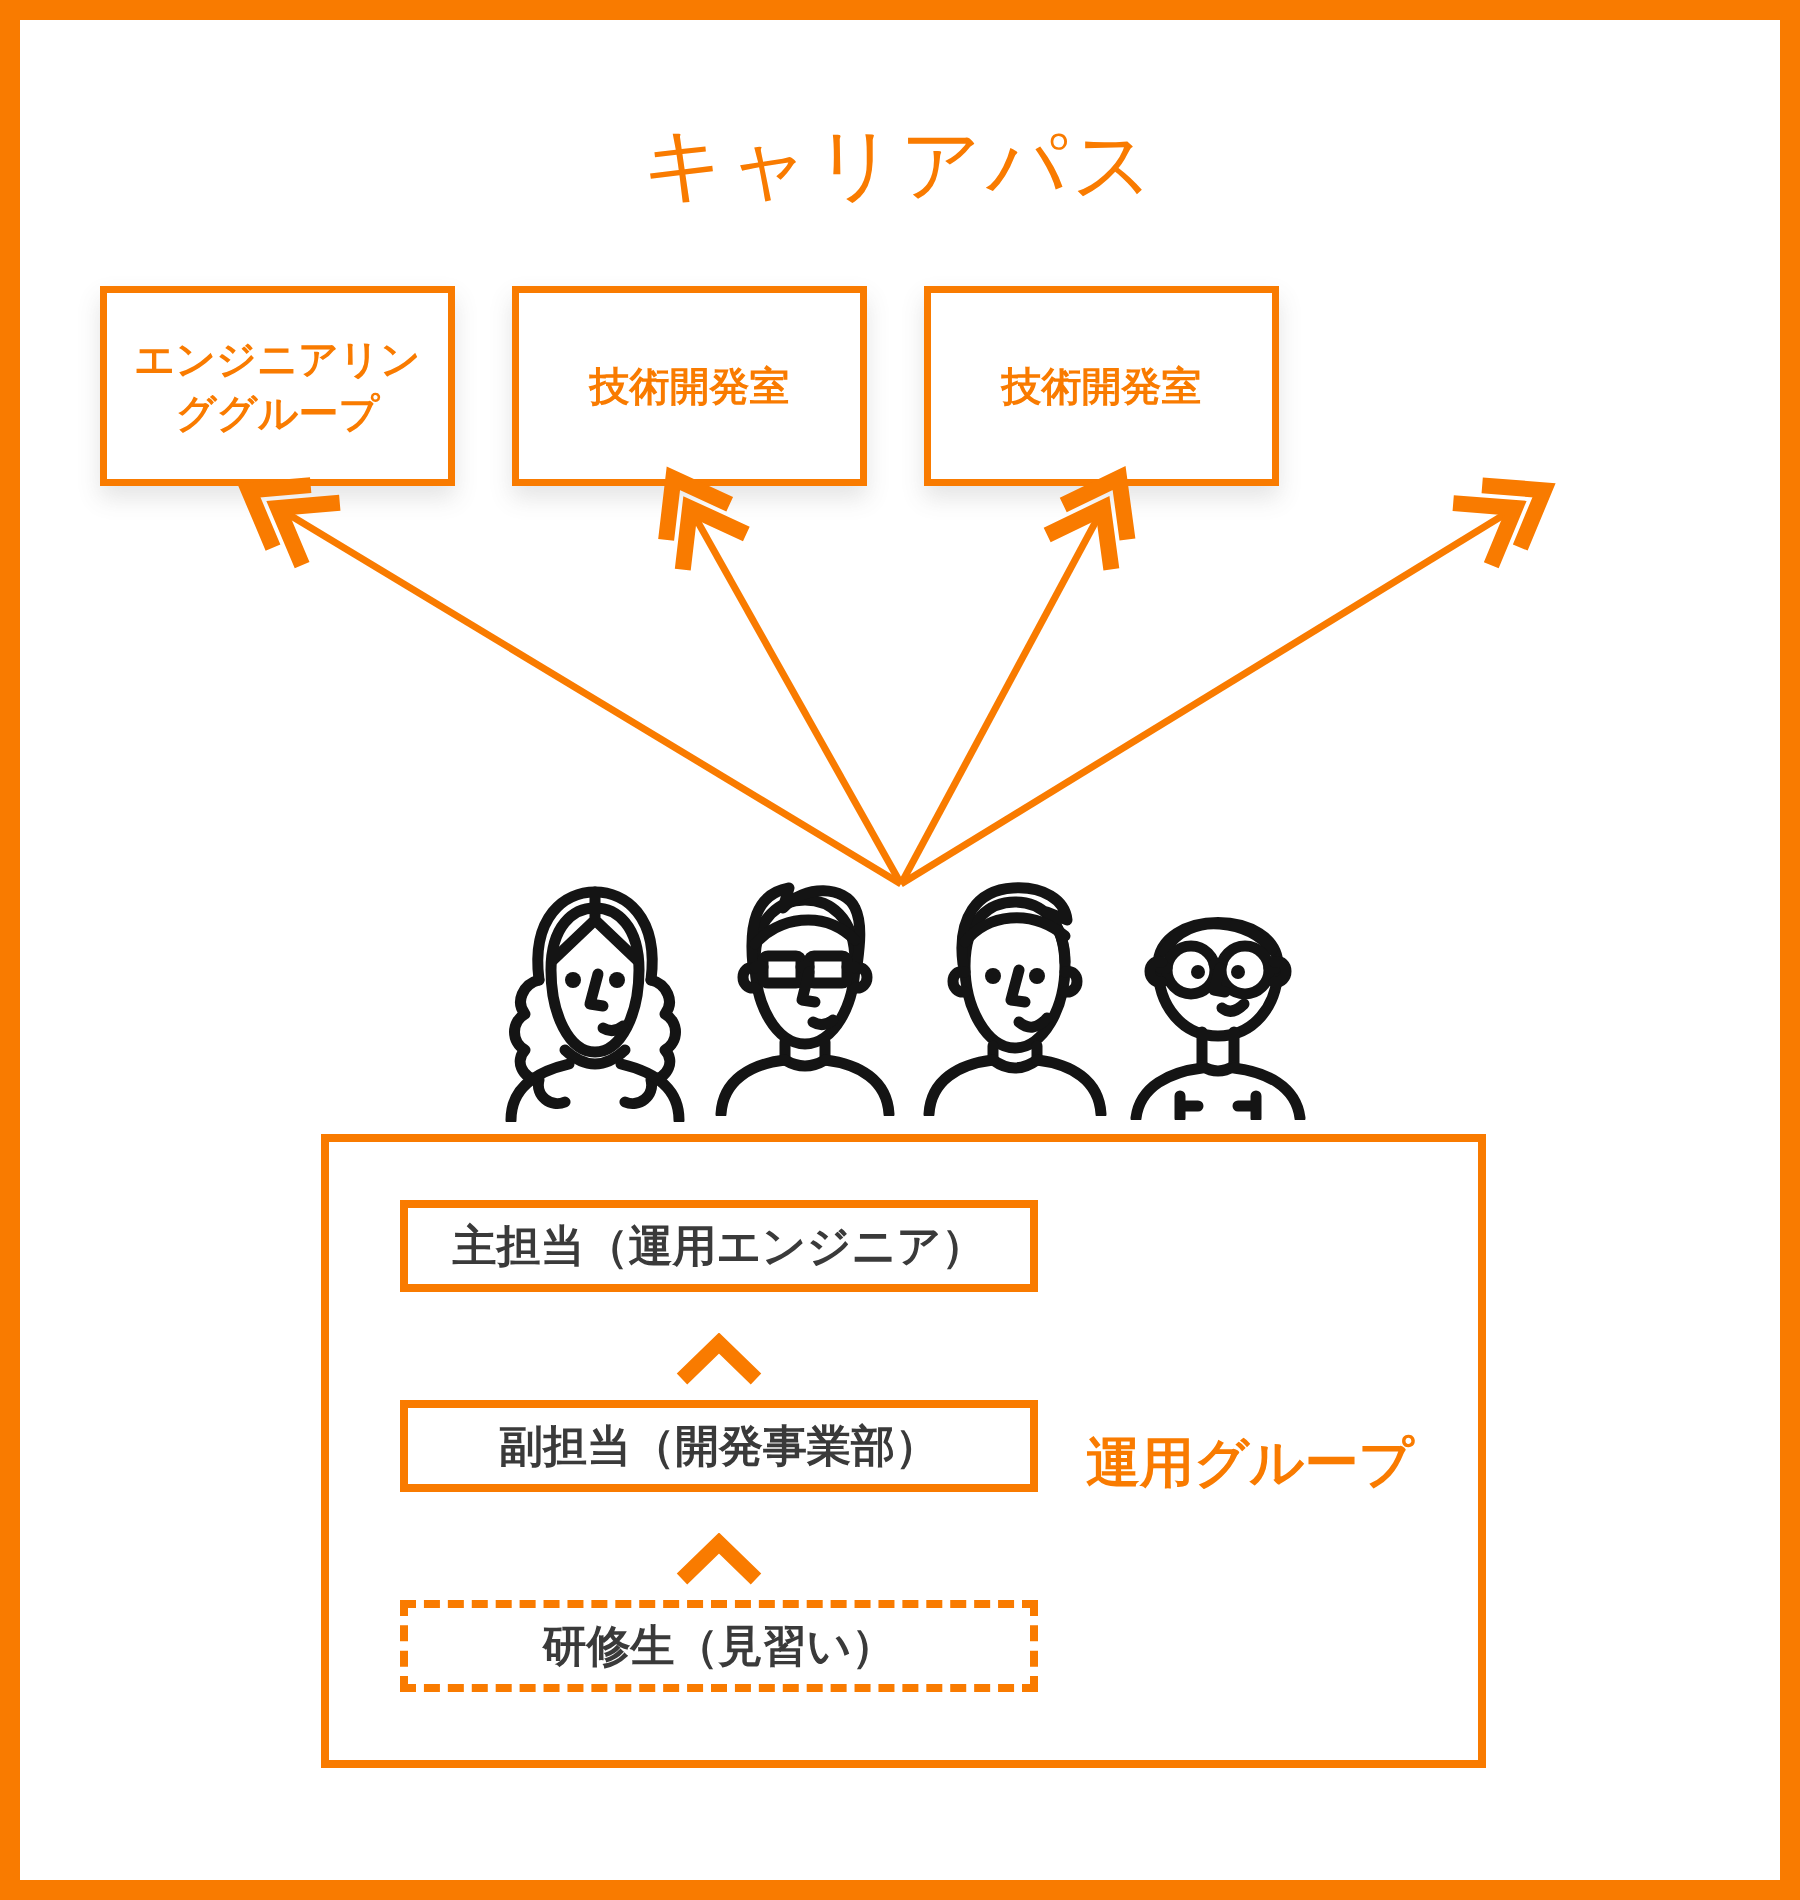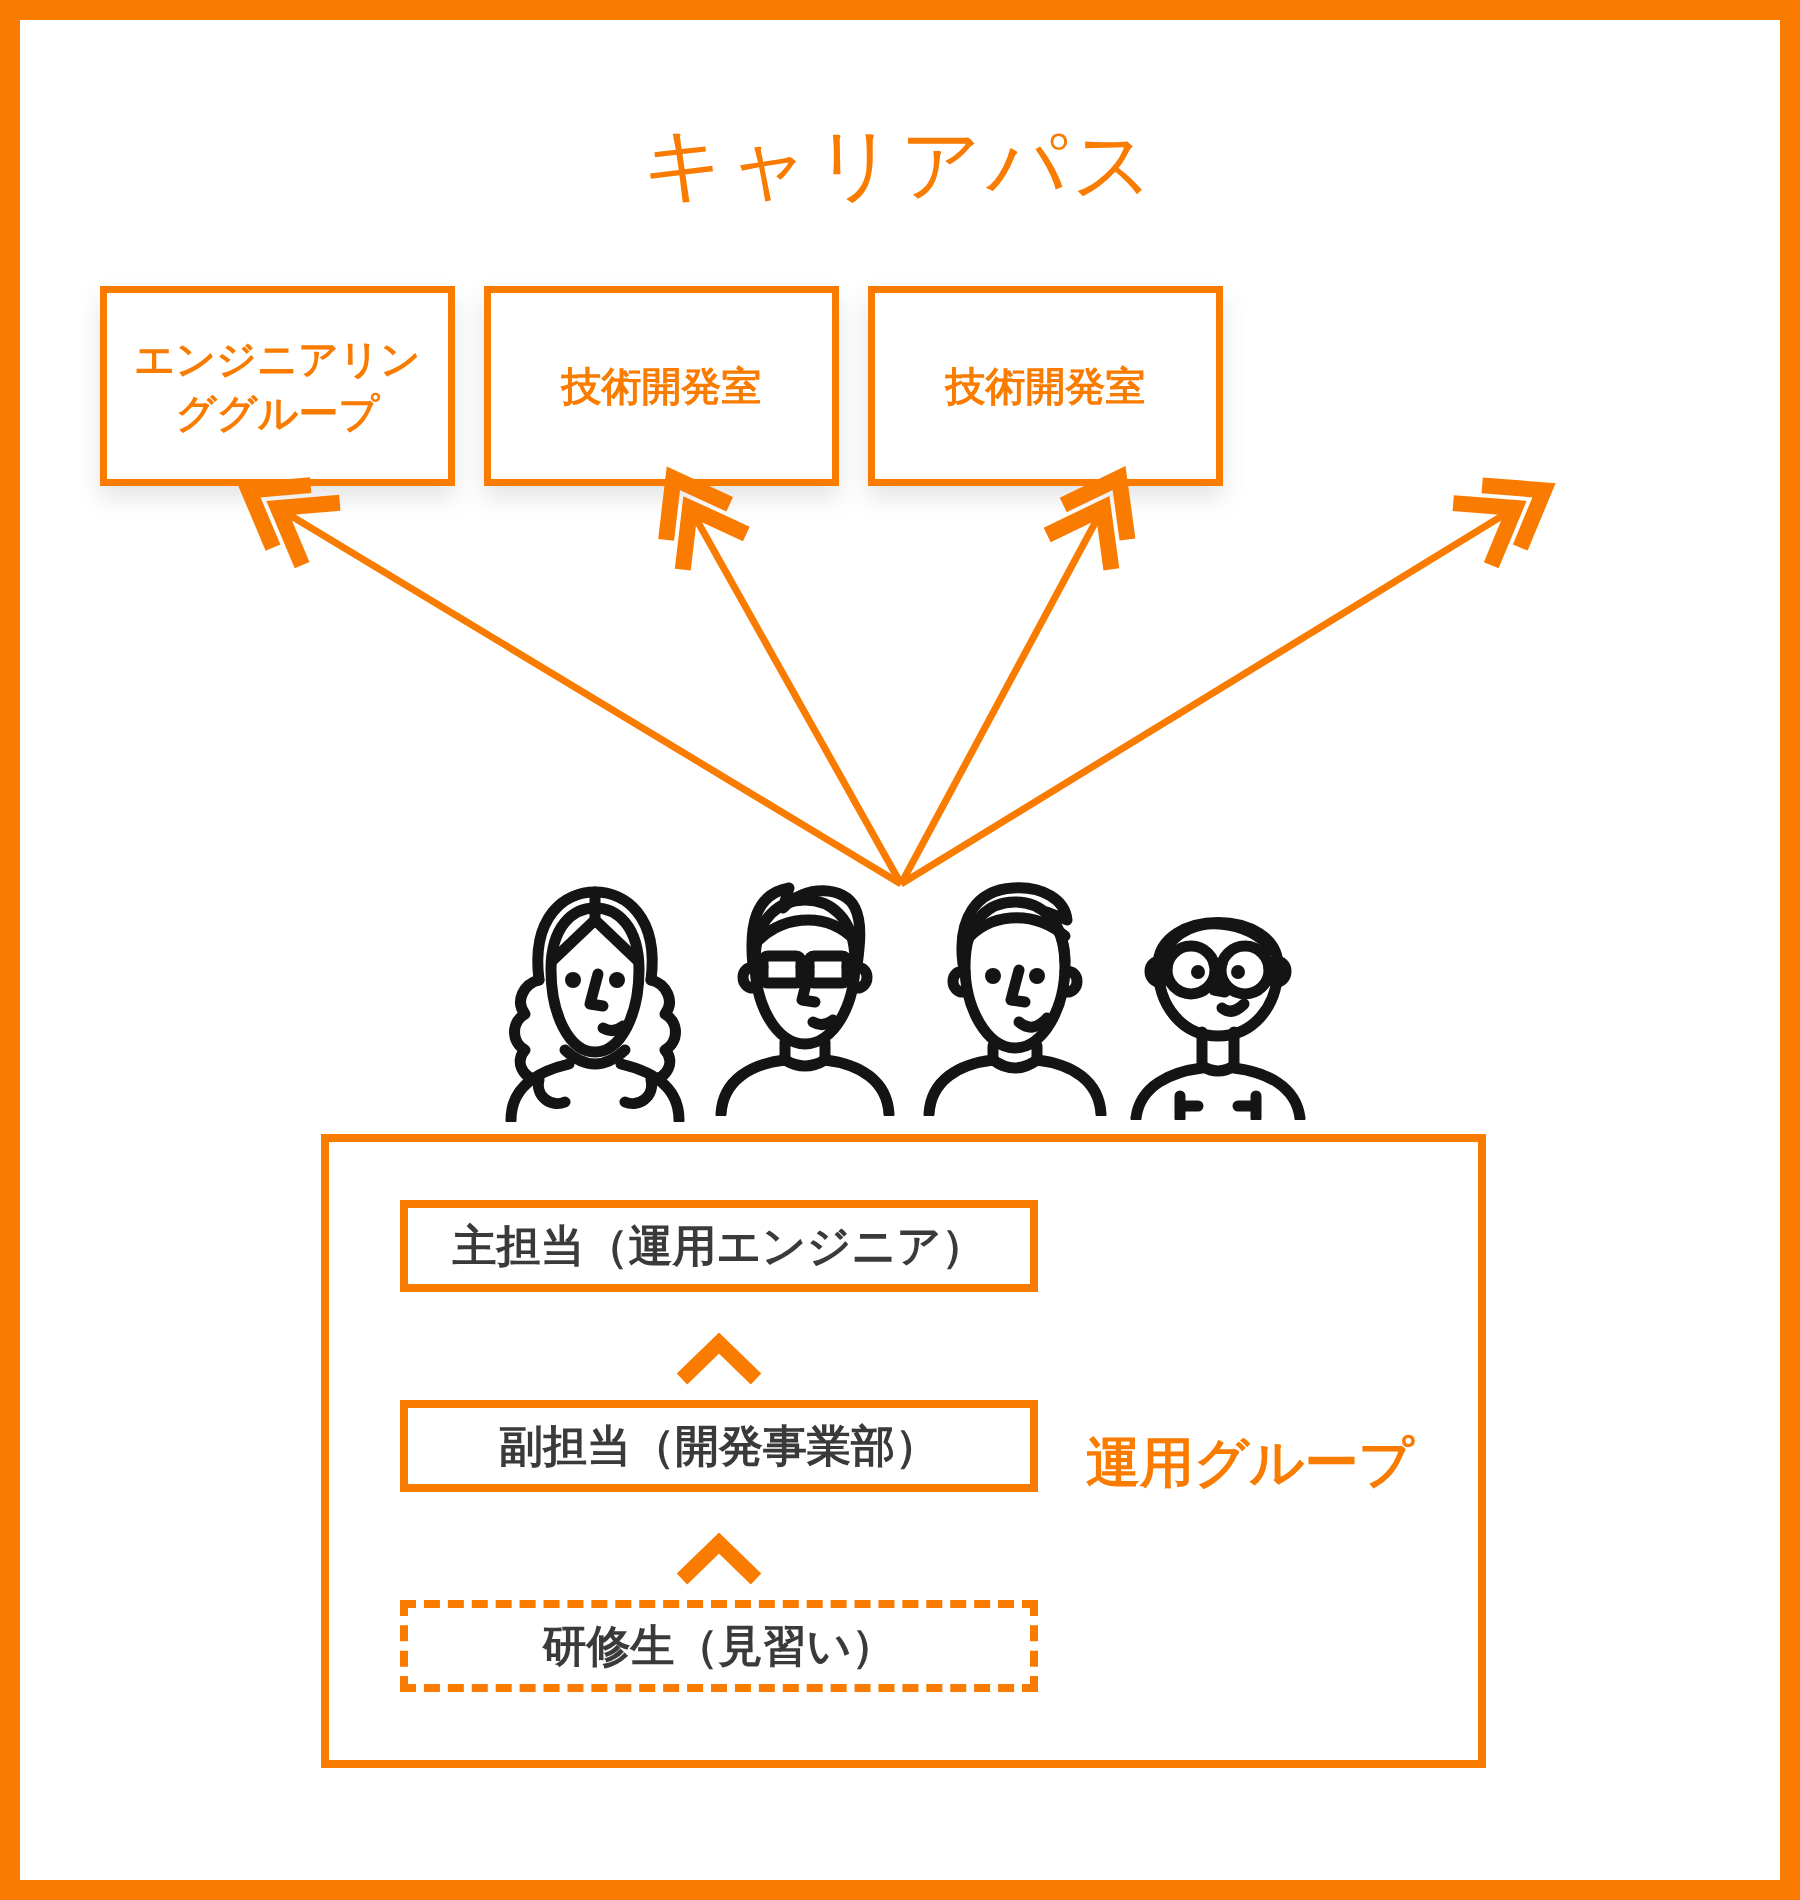--- a/index.html
+++ b/index.html
@@ -26,21 +26,21 @@
     left:0;top:92px;width:100%;
     text-align:center;
     font-size:80px;font-weight:400;
     letter-spacing:4px;
     color:var(--accent);
     margin-top:20px;
   }
   .dept-row{
     position:absolute;
     left:100px;top:286px;
-    display:flex;gap:29px;
+    display:flex;gap:57px;
   }
   .dept-box{
     box-sizing:border-box;
     width:355px;height:200px;
     border:7px solid var(--accent);
     background:#fff;
     box-shadow:0 12px 22px rgba(90,90,90,.16);
     display:flex;align-items:center;justify-content:center;
     text-align:center;
     padding:0 8px;

